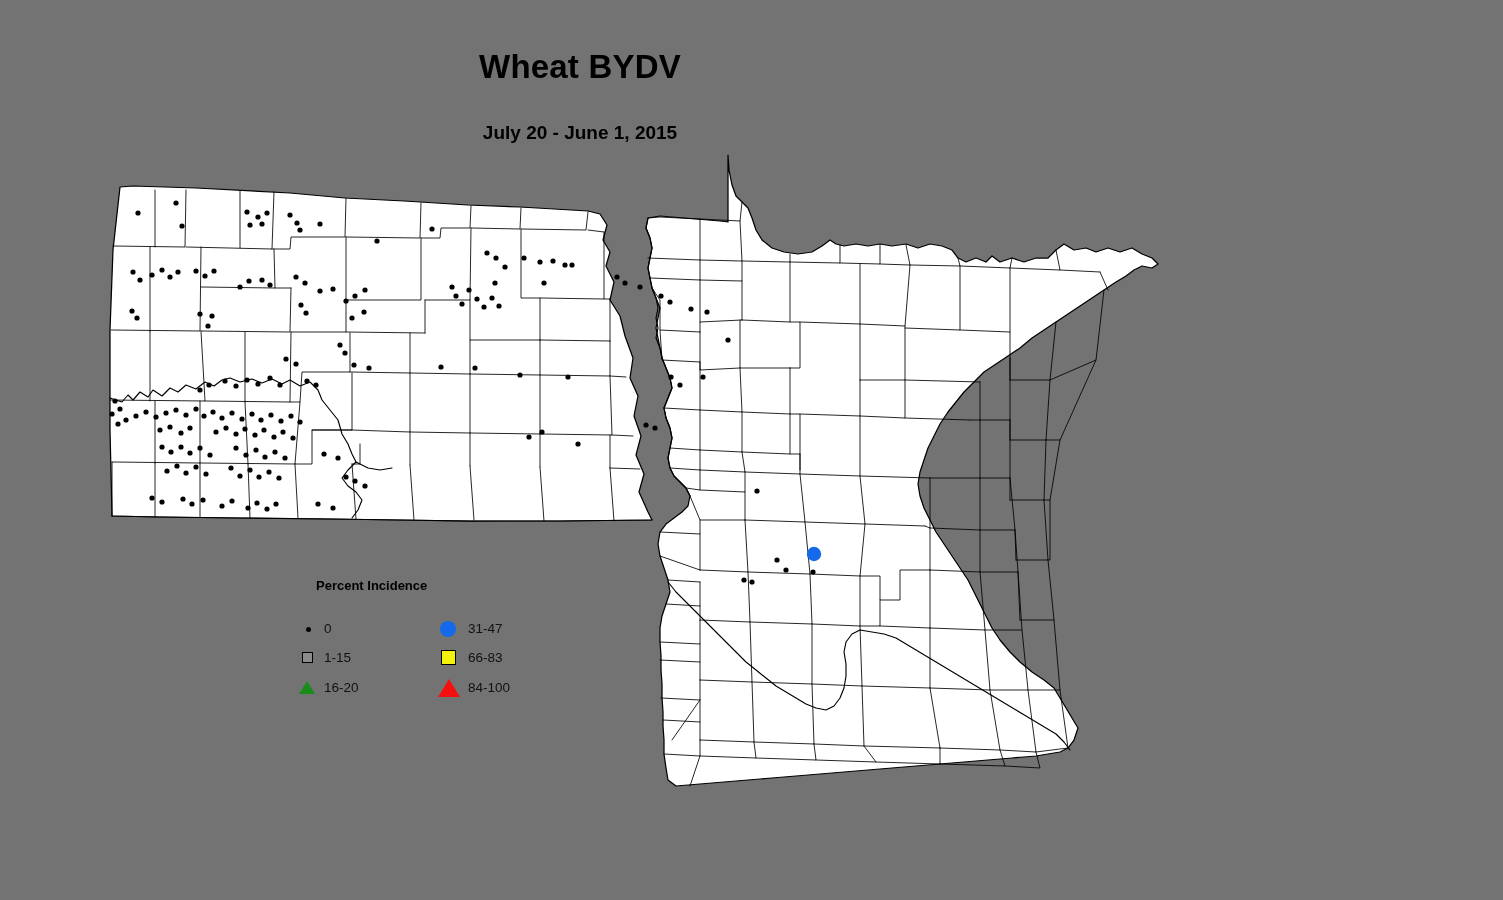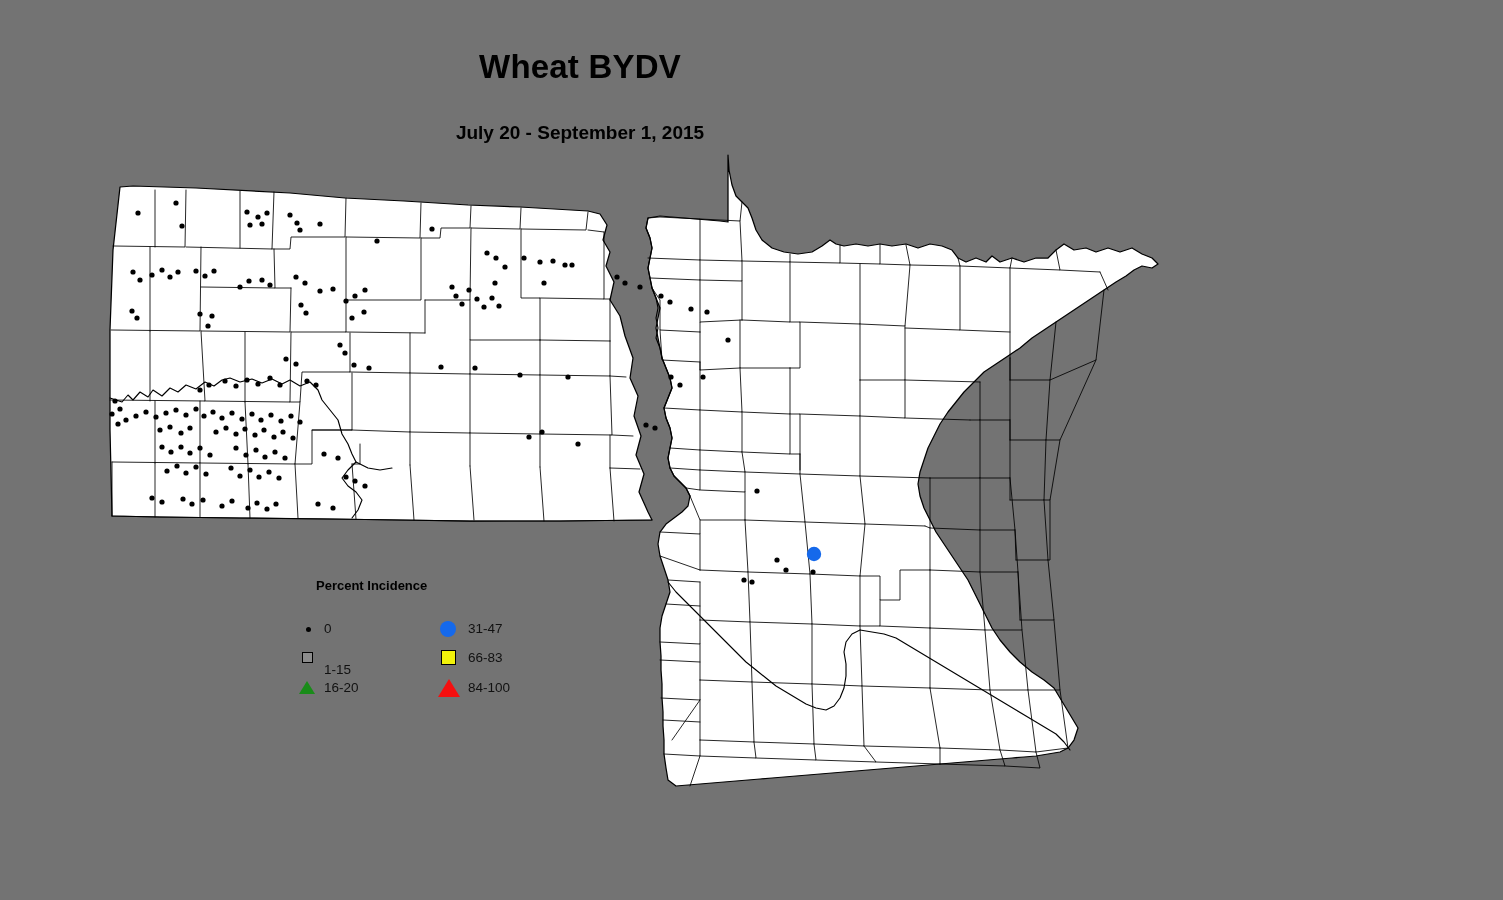--- a/index.html
+++ b/index.html
@@ -38,21 +38,21 @@
   .sym-sq-yellow{width:15px;height:15px;background:#F2F20A;border:1.4px solid #000;box-sizing:border-box;}
   .sym-tri-red{width:0;height:0;border-left:11px solid transparent;
                border-right:11px solid transparent;border-bottom:18px solid #F50F0F;}
 </style>
 </head>
 <body>
 
 <div id="page">
 
   <div id="title">Wheat BYDV</div>
-  <div id="subtitle">July 20 - September 1, 2015</div>
+  <div id="subtitle">July 20 - June 1, 2015</div>
 
   <div id="mapwrap">
     <svg width="1503" height="900" viewBox="0 0 1503 900">
 
       <g>
         <path class="stateline" d="M120,187 L133,186 L196,188 L290,193 L345,198 L404,201 L468,205 L520,207 L588,211
              L600,214 L607,225 L603,240 L610,252 L606,266 L614,282 L610,300 L620,316 L625,336
              L633,358 L630,378 L638,396 L634,416 L641,436 L636,455 L644,474 L639,492 L648,512
              L652,520 L560,521 L470,521 L400,520 L330,519 L240,518 L160,517 L112,516
              L110,430 L110,330 L113,250 Z"></path>
@@ -506,21 +506,21 @@
   <div id="legend">
     <div id="legend-title">Percent Incidence</div>
 
     <div class="lg-row" style="left:0px;top:46px;">
       <span class="sym sym-dot" style="left:10px;top:9px;"></span>
       <span class="lg-label" style="left:28px;top:0px;">0</span>
     </div>
 
     <div class="lg-row" style="left:0px;top:75px;">
       <span class="sym sym-sq-grey" style="left:6px;top:5px;"></span>
-      <span class="lg-label" style="left:28px;top:12px;text-align:center;">1-15</span>
+      <span class="lg-label" style="left:28px;top:0px;text-align:center;">1-15</span>
     </div>
 
     <div class="lg-row" style="left:0px;top:105px;">
       <span class="sym sym-tri-green" style="left:3px;top:4px;"></span>
       <span class="lg-label" style="left:28px;top:0px;">16-20</span>
     </div>
 
     <div class="lg-row" style="left:140px;top:46px;">
       <span class="sym sym-circ-blue" style="left:4px;top:3px;"></span>
       <span class="lg-label" style="left:32px;top:0px;">31-47</span>

